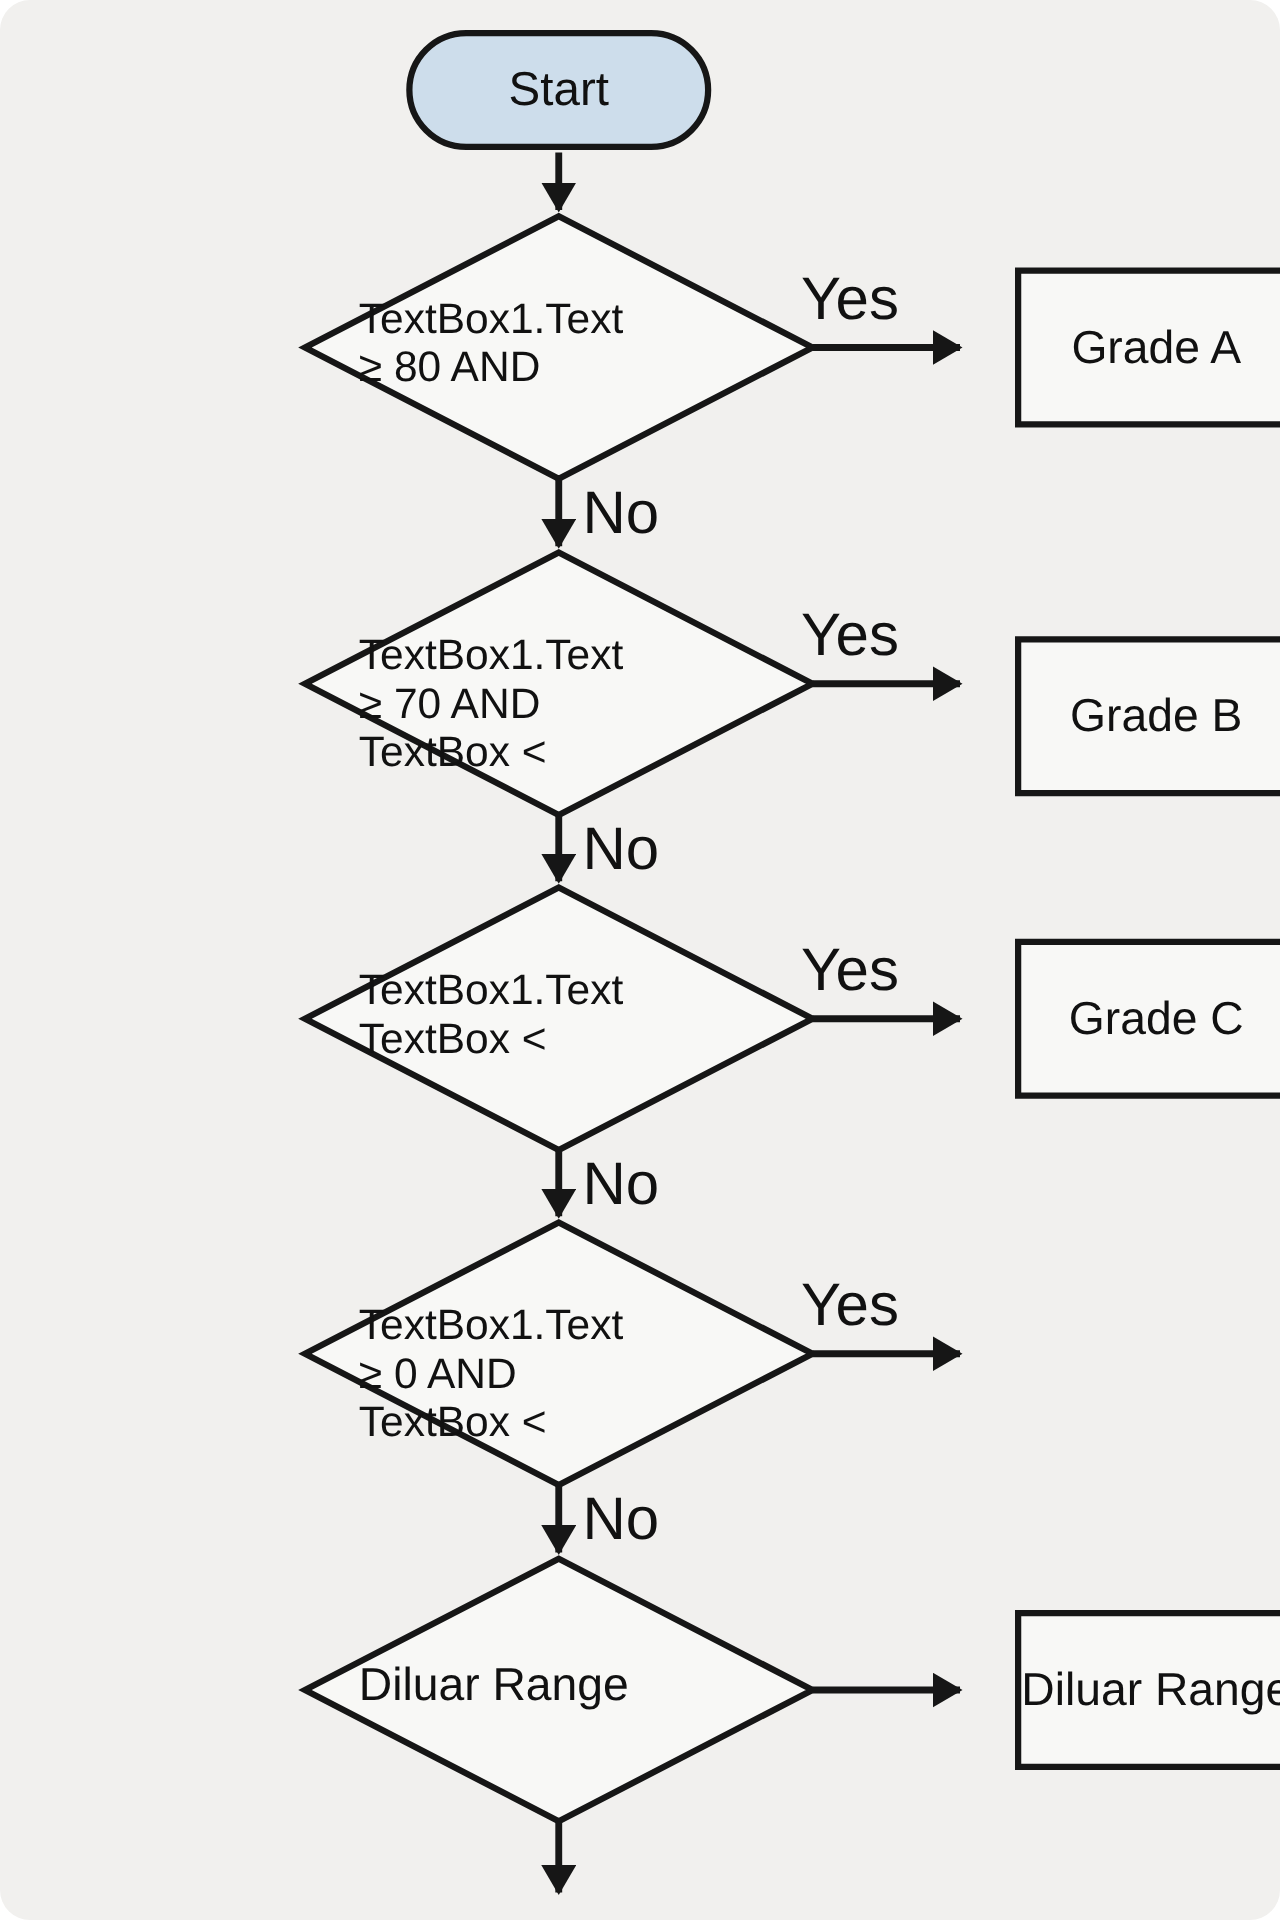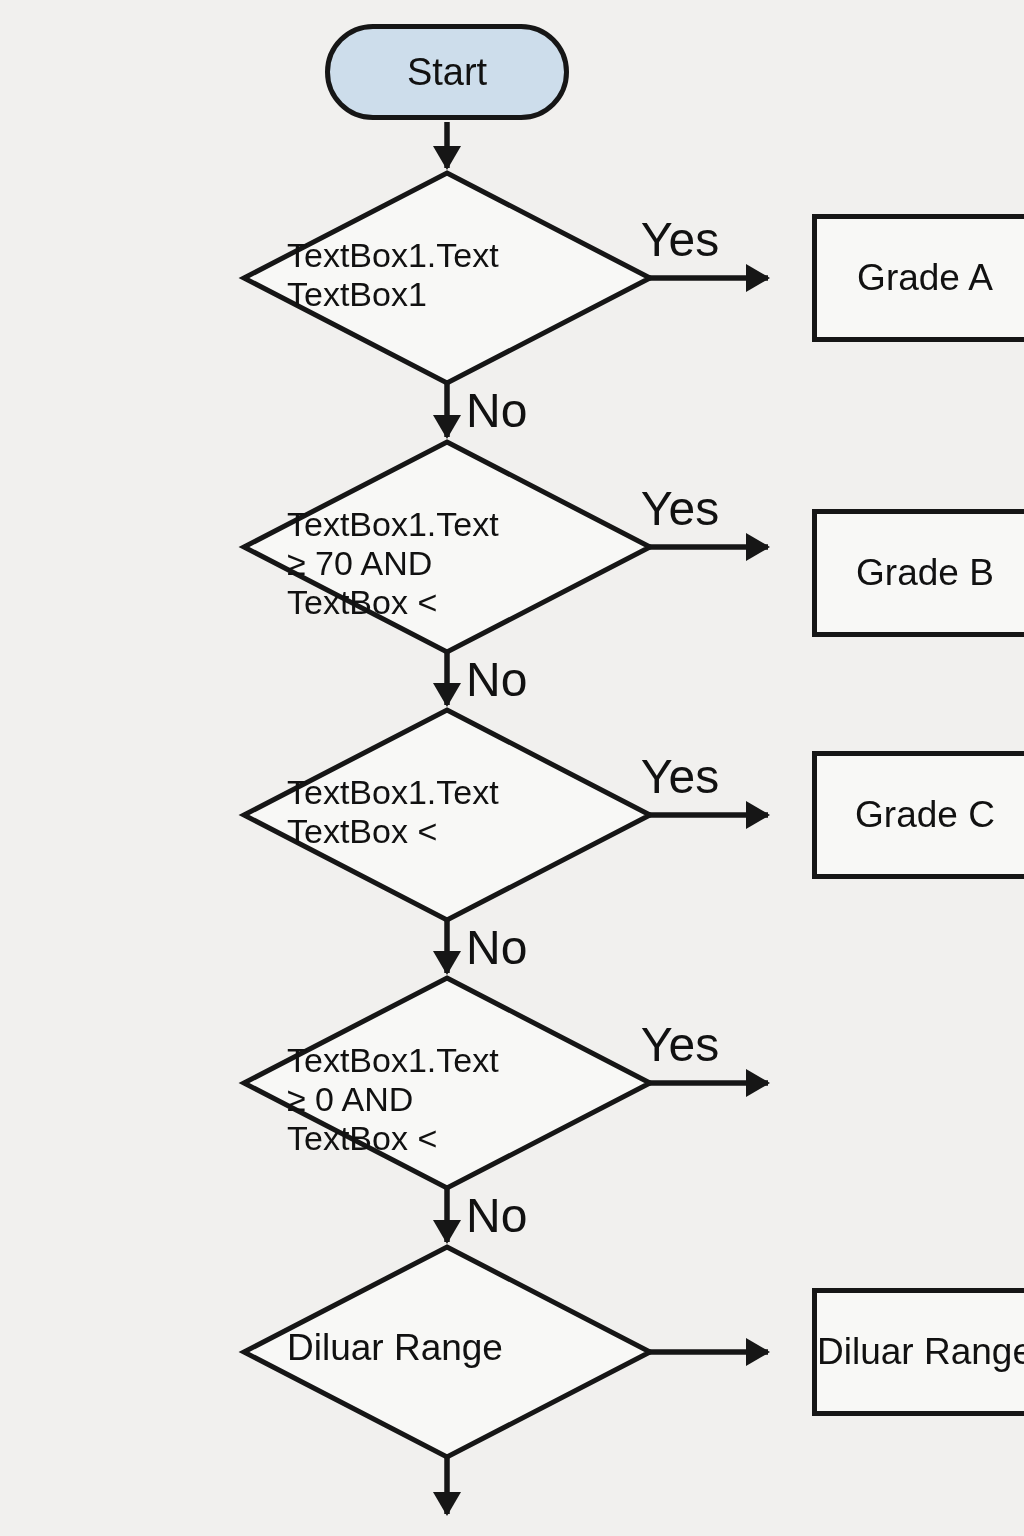--- a/index.html
+++ b/index.html
@@ -4,20 +4,21 @@
 <style>
   html, body { margin: 0; padding: 0; }
   .canvas {
     position: relative;
     width: 1024px;
     height: 1536px;
     background: var(--color-background, #f1f0ee);
     font-family: "Liberation Sans", sans-serif;
     color: var(--color-text, #111111);
     overflow: hidden;
+    border-radius: 24px;
   }
   svg.layer { position: absolute; left: 0; top: 0; }
   .edge {
     stroke: var(--color-stroke, #161616);
     stroke-width: 5.5;
     fill: none;
   }
   #ah path { fill: var(--color-stroke, #161616); }
   polygon.diamond {
     fill: var(--color-shape_fill, #f8f8f6);
@@ -110,21 +111,21 @@
     <line class="edge" x1="650" y1="1083" x2="768" y2="1083" marker-end="url(#ah)"></line>
     <line class="edge" x1="650" y1="1352" x2="768" y2="1352" marker-end="url(#ah)"></line>
   </svg>
 
   <div class="node start">
     <span>Start</span>
   </div>
 
   <div class="dlabel d1">
     <span>TextBox1.Text</span>
-    <span>TextBox1</span>
+    <span>≥ 80 AND</span>
   </div>
   <div class="dlabel d2">
     <span>TextBox1.Text</span>
     <span>≥ 70 AND</span>
     <span>TextBox &lt;</span>
   </div>
   <div class="dlabel d3">
     <span>TextBox1.Text</span>
     <span>TextBox &lt;</span>
   </div>

